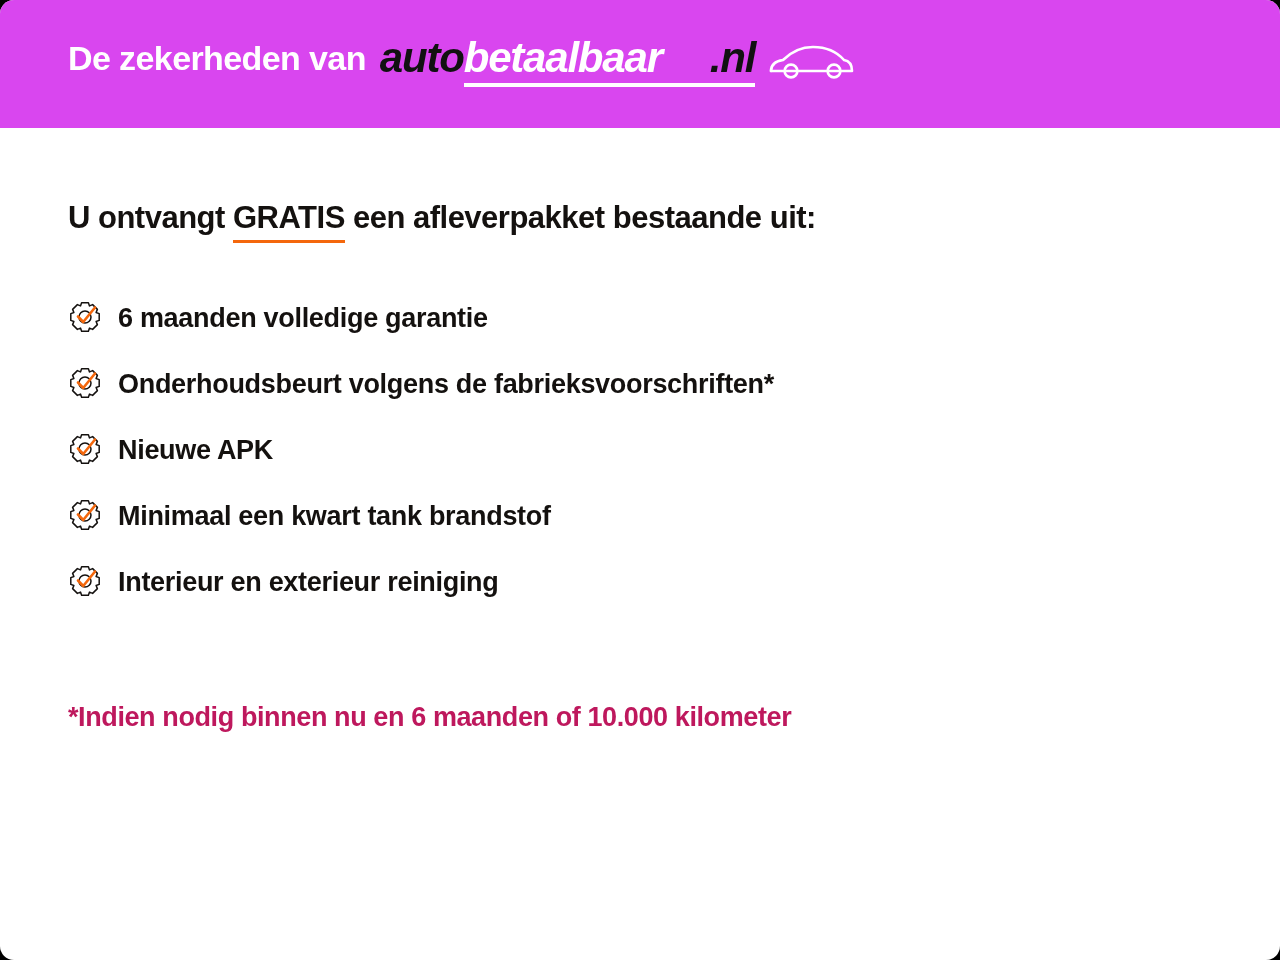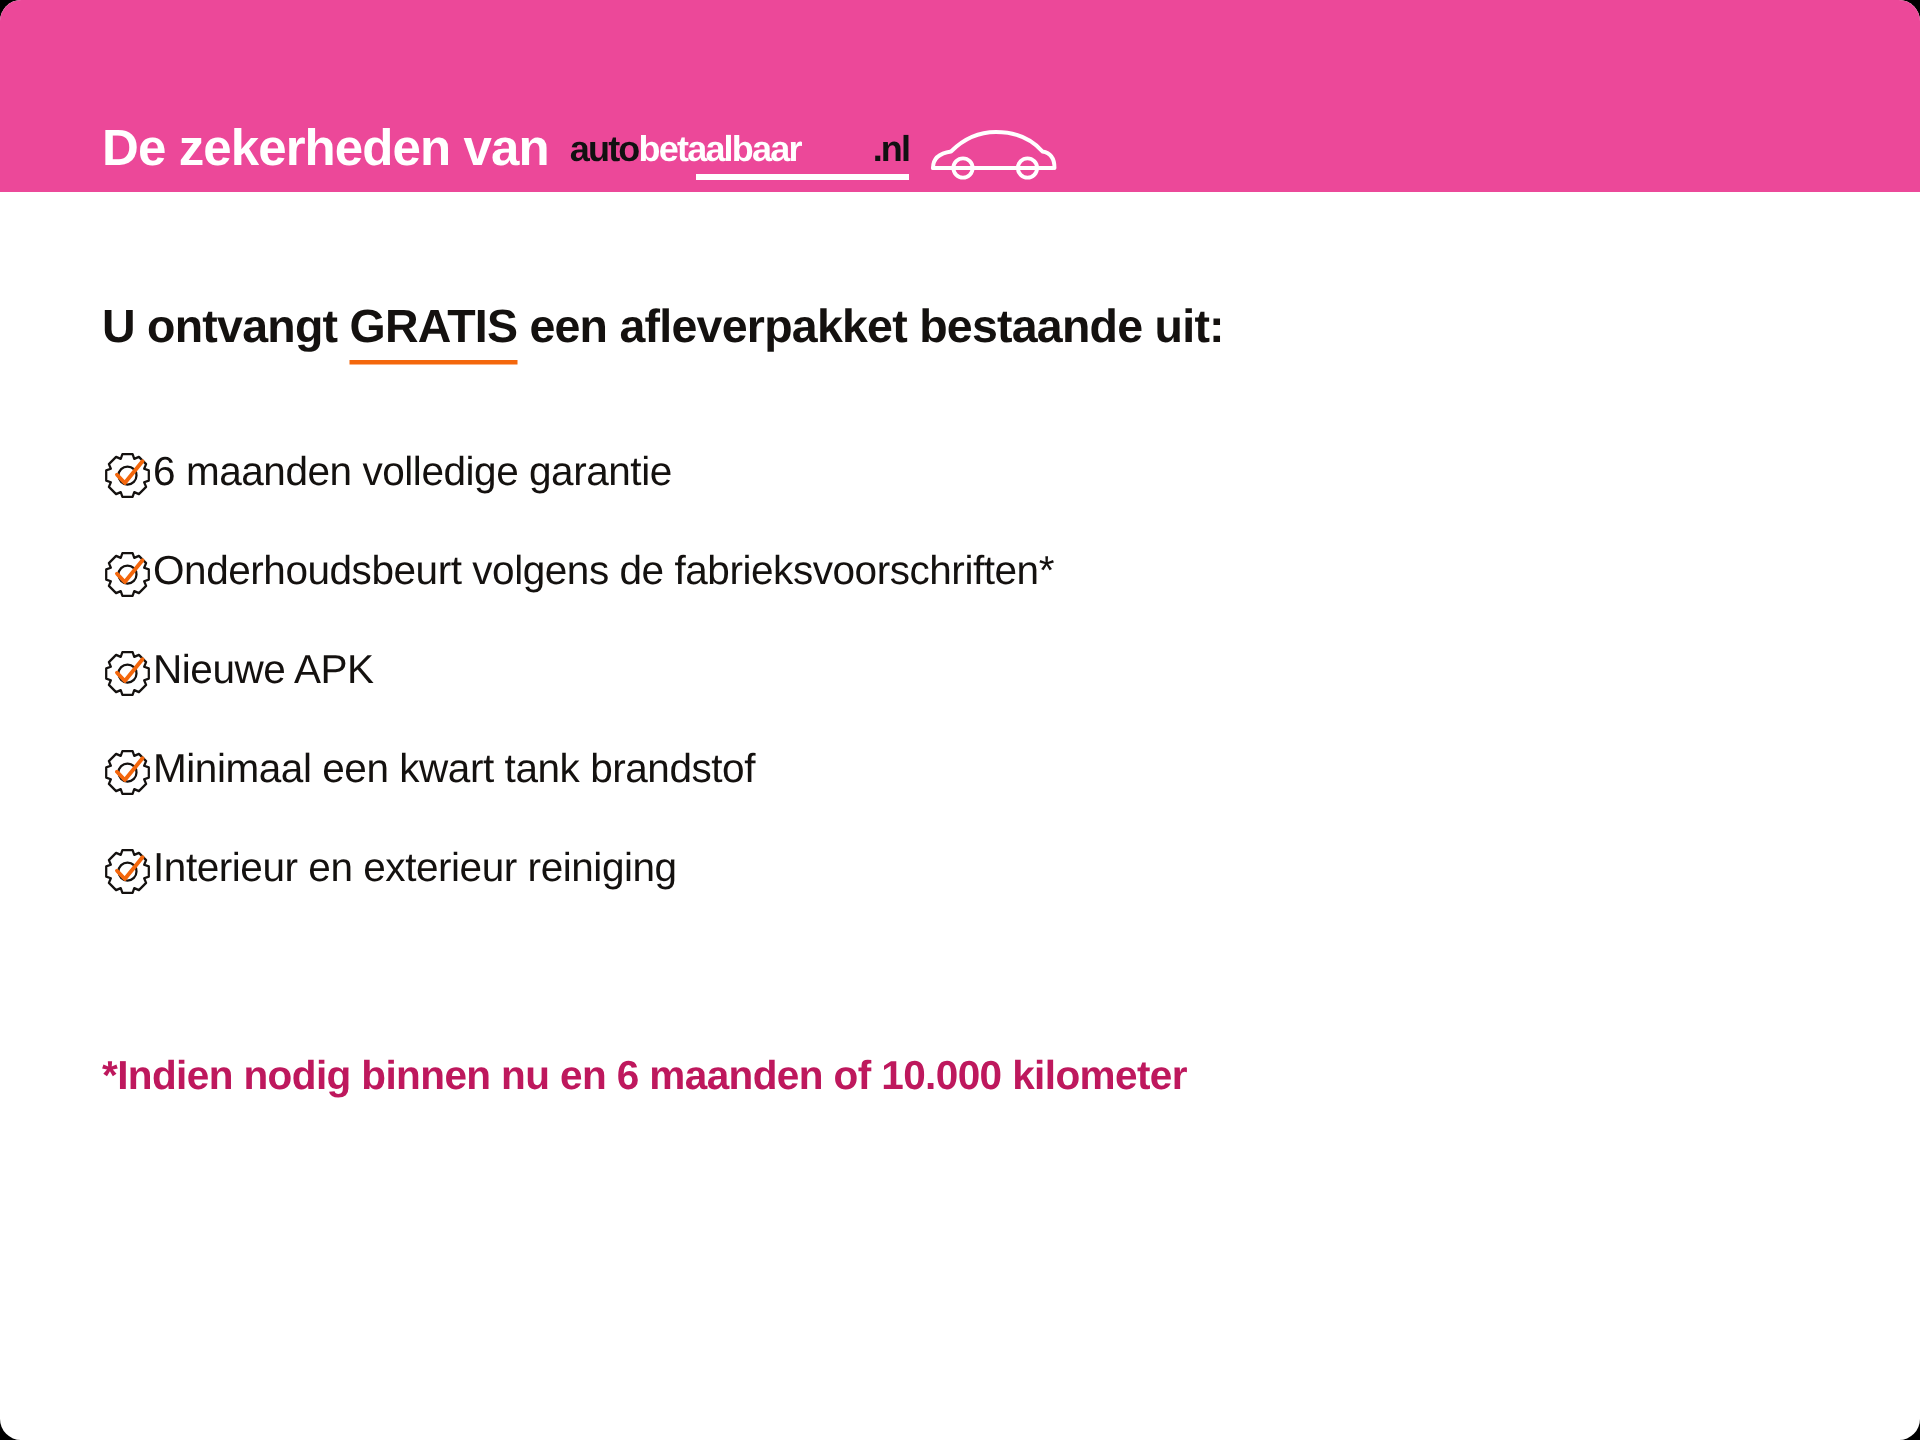--- a/index.html
+++ b/index.html
@@ -18,23 +18,23 @@
     background: #ffffff;
     border-radius: 14px;
     overflow: hidden;
   }
 
   
   .banner {
     position: relative;
     width: 100%;
     height: 128px;
-    background: #ec4899;
-    display: flex;
-    align-items: flex-end;
+    background: #d946ef;
+    display: flex;
+    align-items: center;
     padding-left: 68px;
   }
 
   .banner-inner {
     display: flex;
     align-items: center;
     gap: 0;
     transform: translateY(-6px);
   }
 
@@ -48,24 +48,25 @@
 
   .logo {
     position: relative;
     display: inline-flex;
     align-items: baseline;
     margin-left: 14px;
     white-space: nowrap;
   }
 
   .logo-part {
-    font-size: 24px;
+    font-size: 42px;
     font-weight: 900;
     letter-spacing: -1.2px;
     line-height: 1;
+    font-style: italic;
   }
 
   .logo-auto { color: #111111; }
   .logo-betaalbaar { color: #ffffff; }
   .logo-nl { color: #111111; margin-left: 48px; }
 
   .logo-underline {
     position: absolute;
     left: 84px;
     right: 0;
@@ -110,21 +111,23 @@
 
   .list {
     margin-top: 62px;
     display: flex;
     flex-direction: column;
     gap: 32px;
   }
 
   .list-item {
     display: flex;
-    align-items: flex-start;
+    align-items: flex-end;
+    gap: 16px;
+    font-weight: bold;
   }
 
   .gear-check {
     flex: 0 0 auto;
     width: 34px;
     height: 34px;
   }
 
   .item-label {
     font-size: 27px;

